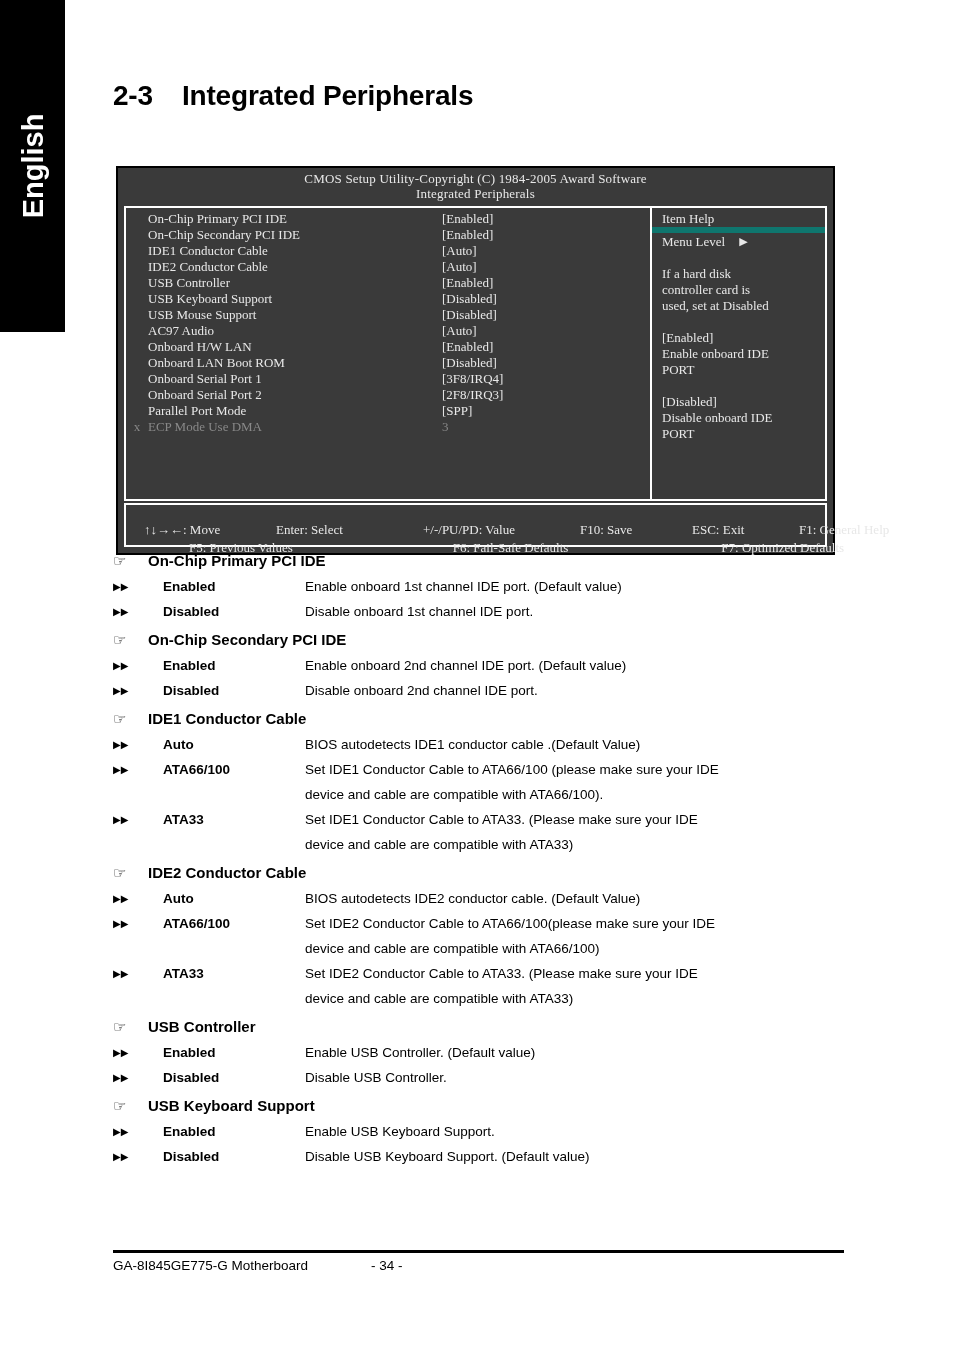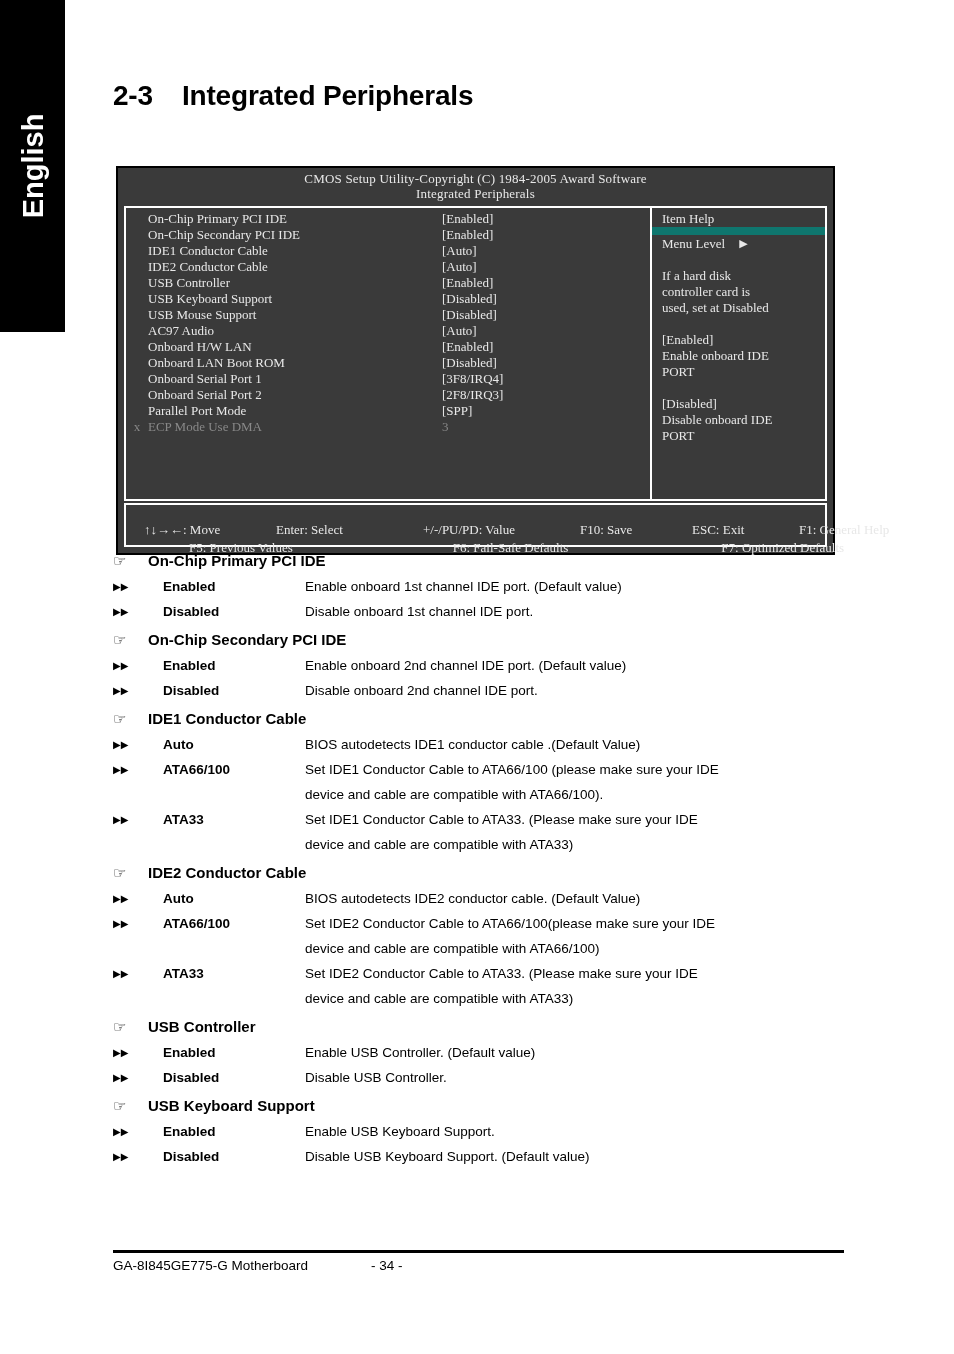--- a/index.html
+++ b/index.html
@@ -118,21 +118,21 @@
   }
   .opt-name {
     flex: 0 0 294px;
   }
   .opt-val { }
   .opt-row.dim { color: #888888; }
 
   .help-title {
     padding-left: 10px;
     line-height: 16px;
-    border-bottom: 8px solid #0f766e;
+    border-bottom: 6px solid #0f766e;
     margin-bottom: 0px;
   }
   .help-line {
     padding-left: 10px;
     line-height: 16px;
     white-space: nowrap;
   }
   .help-line.spacer { height: 16px; }
   .menu-arrow {
     display: inline-block;

